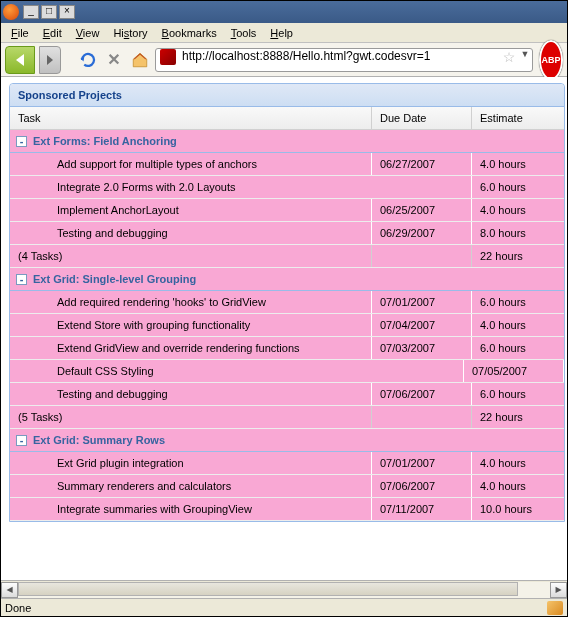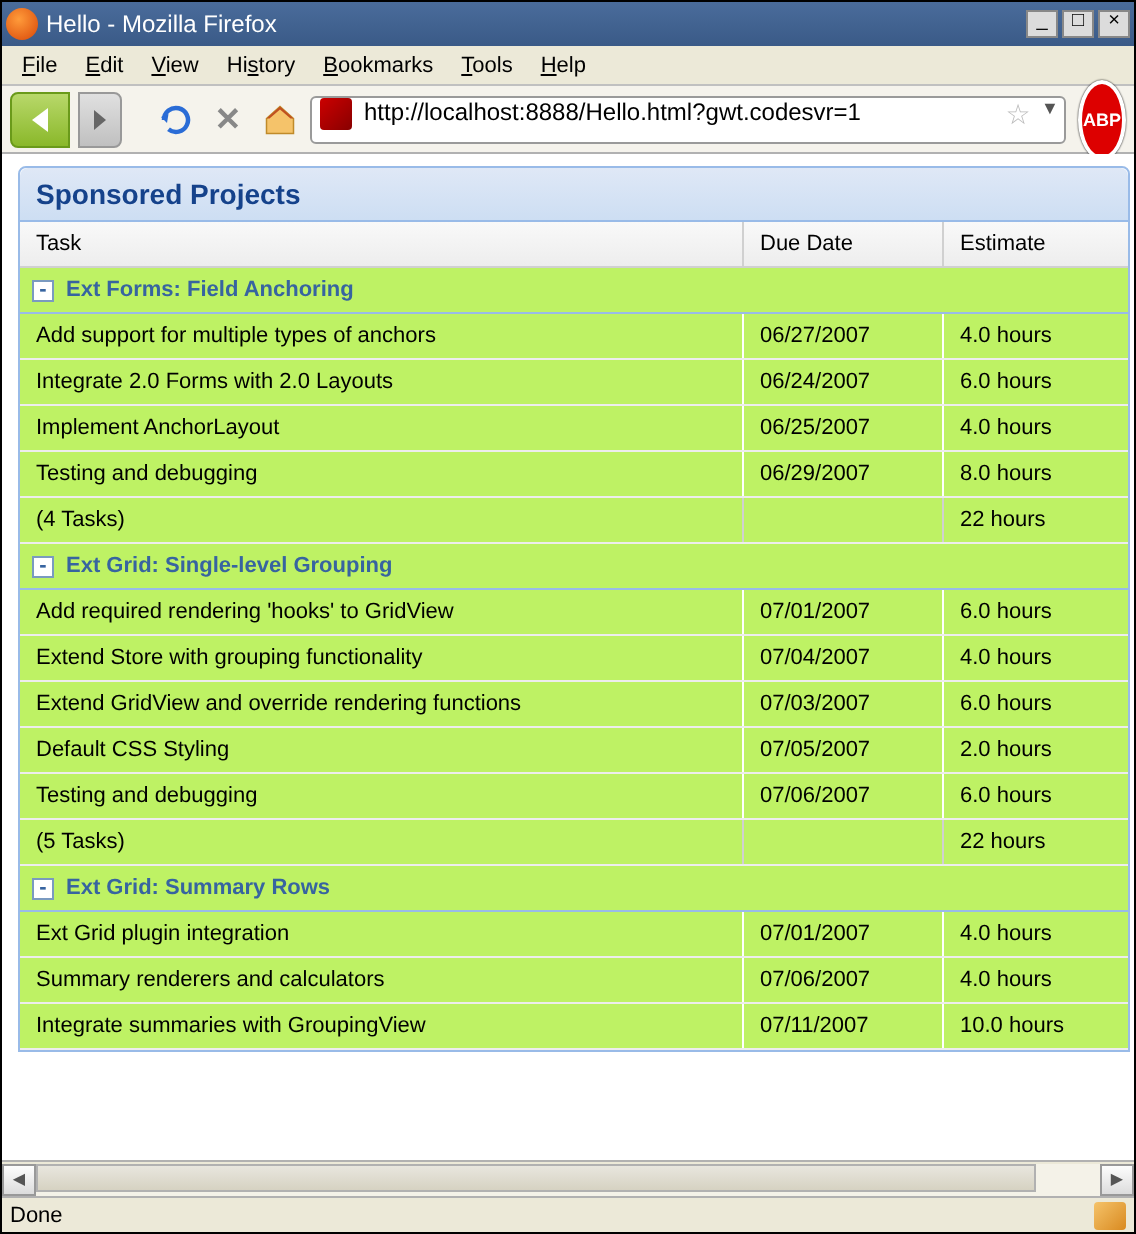--- a/index.html
+++ b/index.html
@@ -28,51 +28,50 @@
 .urlbar { flex:1; height: 24px; border:1px solid #9a9a9a; background:#fff; display:flex; align-items:flex-start; border-radius: 3px; }
 .urlbar .favicon { width:16px; height:16px; margin: 0 4px; background: linear-gradient(135deg,#c00,#800); border-radius:2px; }
 .urlbar input { flex:1; border:none; outline:none; font-size:12px; padding: 0 2px; }
 .urlbar .star { width:18px; text-align:center; color:#bbb; font-size:14px; cursor:pointer; }
 .urlbar .dd { width:14px; text-align:center; color:#555; cursor:pointer; font-size:9px; }
 .abp { width:24px; height:40px; border-radius:50%; background:#d00; color:#fff; font-weight:bold; font-size:9px; display:flex; align-items:center; justify-content:center; border:2px solid #fff; box-shadow:0 0 1px #000; cursor:pointer; margin-left:2px; }
 
 .content-area { position:absolute; top:76px; bottom:36px; left:0; right:0; overflow:hidden; background:#fff; padding: 6px 2px 6px 8px; }
 
 .panel { border:1px solid #99bbe8; border-radius:4px 4px 0 0; }
-.panel-header { background: linear-gradient(#dfe8f6,#cddef3); border-bottom:1px solid #99bbe8; padding: 5px 8px; color:#15428b; font-weight:bold; font-size:14px; border-radius:4px 4px 0 0; }
-.grid { background:#bef264; }
+.panel-header { background: linear-gradient(#dfe8f6,#cddef3); border-bottom:1px solid #99bbe8; padding: 5px 8px; color:#15428b; font-weight:bold; font-size:11px; border-radius:4px 4px 0 0; }
+.grid { background:#f9a8d4; }
 .grid-head { display:flex; background: linear-gradient(#f9f9f9,#ededed); border-bottom:1px solid #d0d0d0; }
 .col-task { flex:1; padding:5px 8px; border-right:1px solid #d0d0d0; }
 .col-due { width:100px; padding:5px 8px; border-right:1px solid #d0d0d0; }
 .col-est { width:92px; padding:5px 8px; }
 
 .group-head { display:flex; align-items:center; padding:5px 6px; border-bottom:1px solid #99bbe8; color:#3764a0; font-weight:bold; cursor:pointer; }
 .group-head .toggle { width:11px; height:11px; border:1px solid #7a9ac0; background:#fff; color:#3764a0; font-size:11px; line-height:9px; text-align:center; margin-right:6px; }
 .row { display:flex; border-bottom:1px solid #ededed; }
 .row > div { padding:5px 8px; }
-.row .col-task { border-right:1px solid #fff; }
+.row .col-task { border-right:1px solid #fff;margin-left:39px; }
 .row .col-due { border-right:1px solid #fff; }
 .summary-row { display:flex; border-bottom:1px solid #ededed; }
 .summary-row > div { padding:5px 8px; }
 
 .hscroll { position:absolute; bottom:18px; left:0; right:0; height:18px; background:#ece9d8; border-top:1px solid #b1b1b1; display:flex; align-items:center; }
 .hscroll .btn { width:17px; height:16px; background:linear-gradient(#fdfdfd,#dcdcdc); border:1px solid #999; display:flex; align-items:center; justify-content:center; cursor:pointer; }
 .hscroll .track { flex:1; height:16px; background:#f4f2e8; position:relative; }
 .hscroll .thumb { position:absolute; left:0; top:0; height:14px; width:94%; background:linear-gradient(#e8e6de,#d6d2c2); border:1px solid #b1b1b1; }
 
 .statusbar { position:absolute; bottom:0; left:0; right:0; height:18px; background:#ece9d8; border-top:1px solid #b1b1b1; display:flex; align-items:center; padding:0 4px; font-size:11px; }
 .statusbar .st-text { flex:1; }
 .statusbar .st-icon { width:16px; height:14px; background:linear-gradient(135deg,#f5c36a,#d98a20); border-radius:2px; }
 </style>
 </head>
 <body>
 
 <div class="titlebar">
   <div class="ff-icon"></div>
-  <div class="title">Hello - Mozilla Firefox</div>
   <div class="win-btns">
     <div class="win-btn">_</div>
     <div class="win-btn">□</div>
     <div class="win-btn">×</div>
   </div>
 </div>
 
 <div class="menubar">
   <span><u>F</u>ile</span>
   <span><u>E</u>dit</span>
@@ -129,21 +128,20 @@
             <div class="toggle">-</div>
             <span>Ext Forms: Field Anchoring</span>
           </div>
           <div class="row">
             <div class="col-task">Add support for multiple types of anchors</div>
             <div class="col-due">06/27/2007</div>
             <div class="col-est">4.0 hours</div>
           </div>
           <div class="row">
             <div class="col-task">Integrate 2.0 Forms with 2.0 Layouts</div>
-            <div class="col-due">06/24/2007</div>
             <div class="col-est">6.0 hours</div>
           </div>
           <div class="row">
             <div class="col-task">Implement AnchorLayout</div>
             <div class="col-due">06/25/2007</div>
             <div class="col-est">4.0 hours</div>
           </div>
           <div class="row">
             <div class="col-task">Testing and debugging</div>
             <div class="col-due">06/29/2007</div>
@@ -169,21 +167,20 @@
             <div class="col-est">4.0 hours</div>
           </div>
           <div class="row">
             <div class="col-task">Extend GridView and override rendering functions</div>
             <div class="col-due">07/03/2007</div>
             <div class="col-est">6.0 hours</div>
           </div>
           <div class="row">
             <div class="col-task">Default CSS Styling</div>
             <div class="col-due">07/05/2007</div>
-            <div class="col-est">2.0 hours</div>
           </div>
           <div class="row">
             <div class="col-task">Testing and debugging</div>
             <div class="col-due">07/06/2007</div>
             <div class="col-est">6.0 hours</div>
           </div>
           <div class="summary-row">
             <div class="col-task">(5 Tasks)</div>
             <div class="col-due"></div>
             <div class="col-est">22 hours</div>

